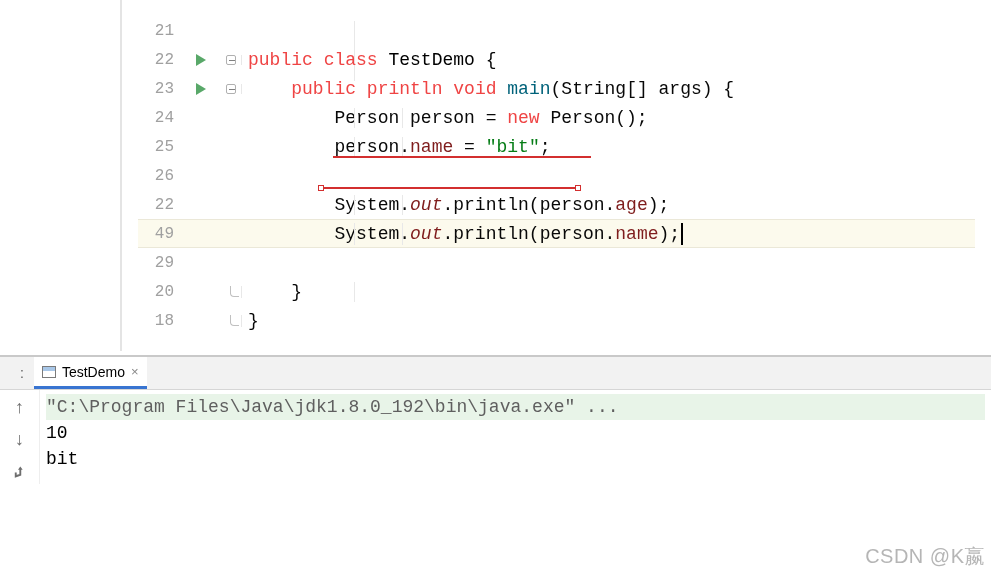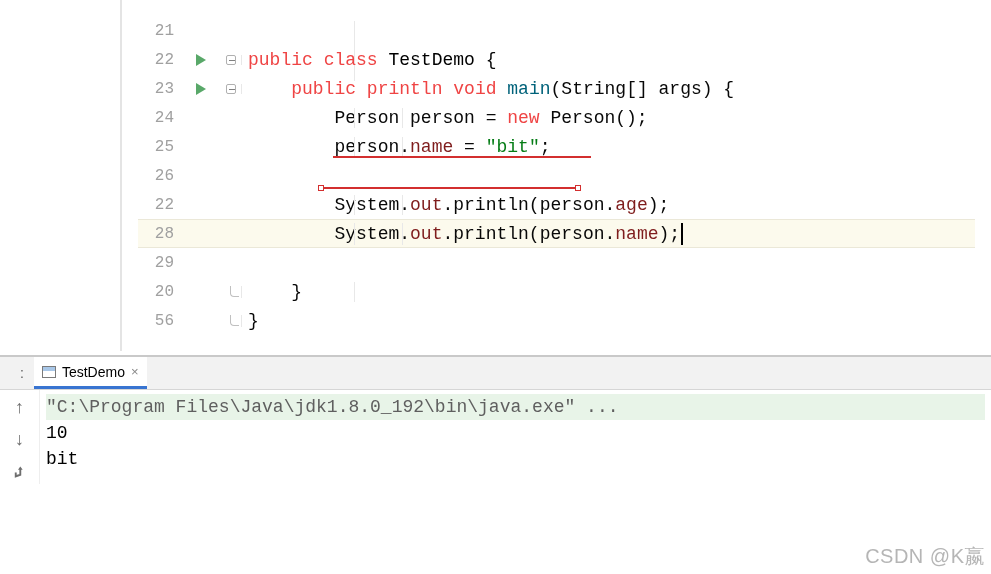--- a/index.html
+++ b/index.html
@@ -114,21 +114,21 @@
       padding-left: 6px;
       position: relative;
     }
     .kw { color: #ef4444; font-weight: normal; }
     .cls { color: #000000; }
     .mtd { color: #00627a; }
     .fld { color: #7f1d1d; }
     .str { color: #067d17; }
     .num { color: #1750eb; }
     .txt { color: #080808; }
-    .static-italic { }
+    .static-italic { font-style: italic; }
 
     
     .red-underline {
       position: absolute;
       height: 2px;
       background: #d32f2f;
       z-index: 2;
     }
     .red-box-anchor {
       position: absolute;
@@ -304,21 +304,21 @@
   </div>
 
   <div class="code-line">
     <span class="line-number">22</span>
     <span class="gutter-icons"></span>
     <span class="fold-gutter"></span>
     <span class="code-content"><span class="guide-line g1"></span><span class="guide-line g2"></span>        <span class="txt">System.</span><span class="fld static-italic">out</span><span class="txt">.println(person.</span><span class="fld">age</span><span class="txt">);</span></span>
   </div>
 
   <div class="code-line highlighted">
-    <span class="line-number">28</span>
+    <span class="line-number">49</span>
     <span class="gutter-icons"></span>
     <span class="fold-gutter"></span>
     <span class="code-content"><span class="guide-line g1"></span><span class="guide-line g2"></span>        <span class="txt">System.</span><span class="fld static-italic">out</span><span class="txt">.println(person.</span><span class="fld">name</span><span class="txt">);</span><span class="caret"></span></span>
   </div>
 
   <div class="code-line">
     <span class="line-number">29</span>
     <span class="gutter-icons"></span>
     <span class="fold-gutter"></span>
     <span class="code-content"><span class="guide-line g1"></span><span class="guide-line g2"></span></span>
@@ -327,21 +327,21 @@
   <div class="code-line">
     <span class="line-number">20</span>
     <span class="gutter-icons"></span>
     <span class="fold-gutter">
         <span class="fold-close-mark"></span>
       </span>
     <span class="code-content"><span class="guide-line g1"></span>    <span class="txt">}</span></span>
   </div>
 
   <div class="code-line">
-    <span class="line-number">56</span>
+    <span class="line-number">18</span>
     <span class="gutter-icons"></span>
     <span class="fold-gutter">
         <span class="fold-close-mark"></span>
       </span>
     <span class="code-content"><span class="txt">}</span></span>
   </div>
 </div>
 
 <div class="console-area">
   <div class="run-tabs">

